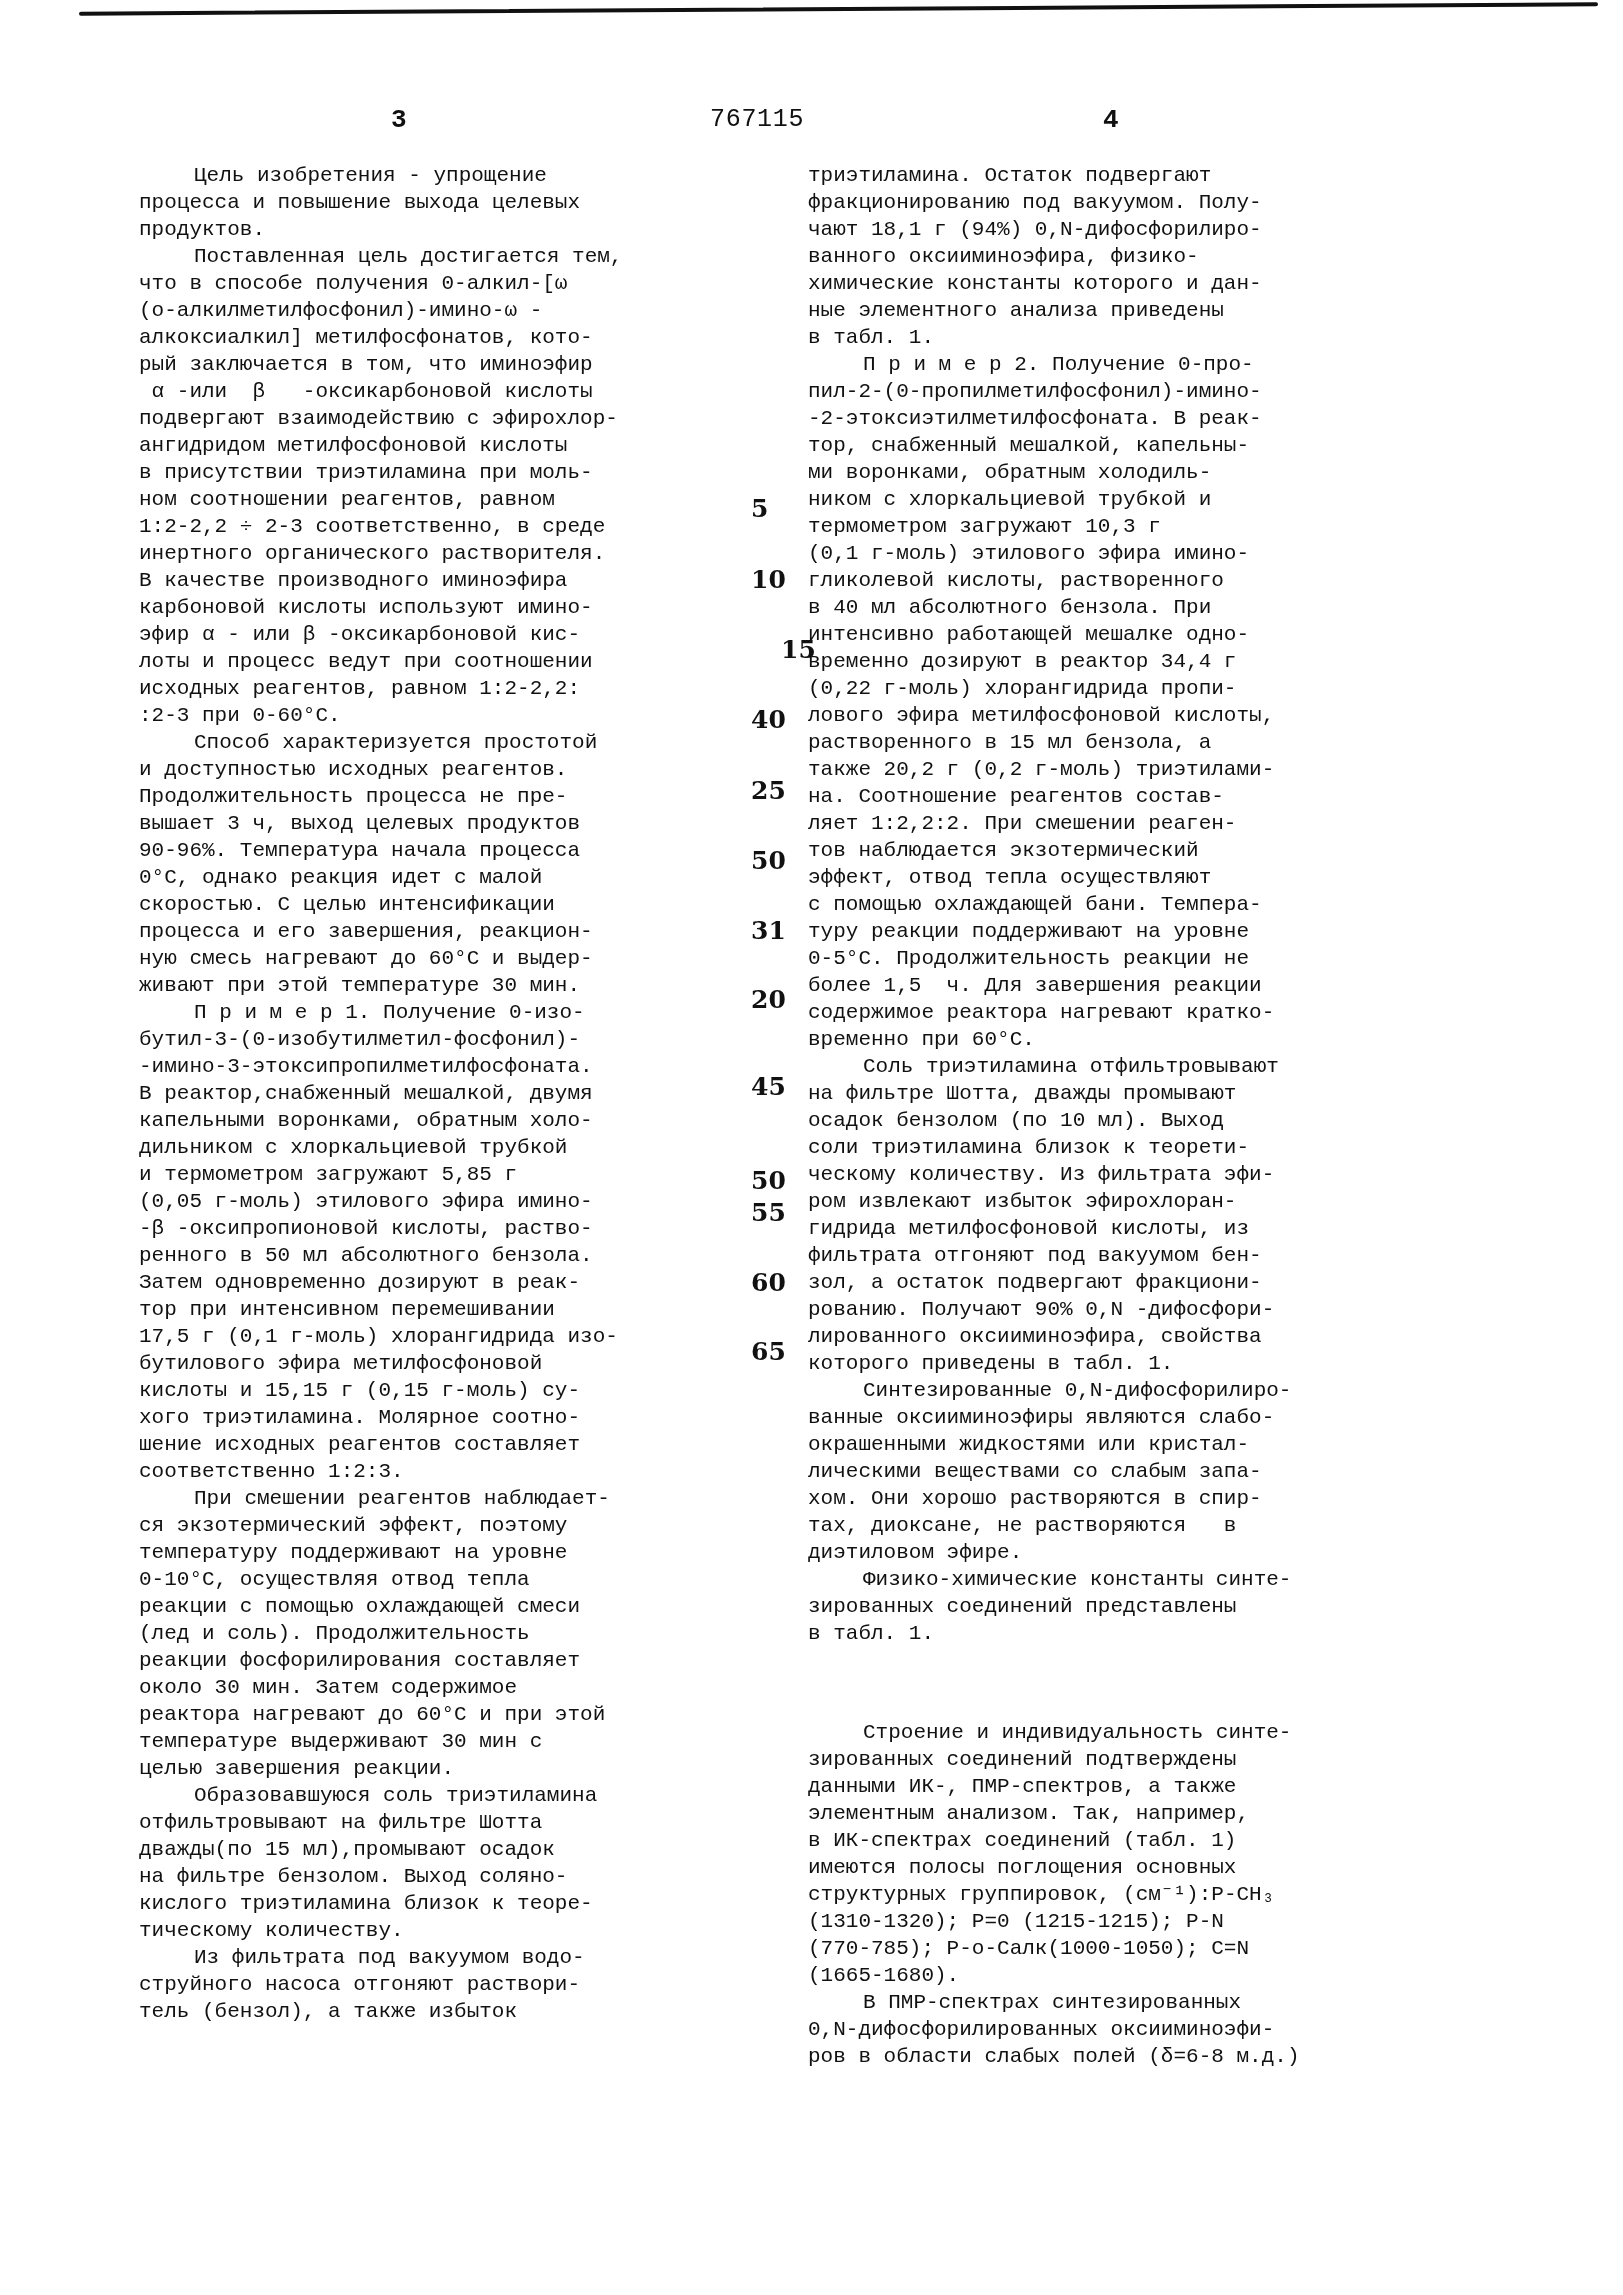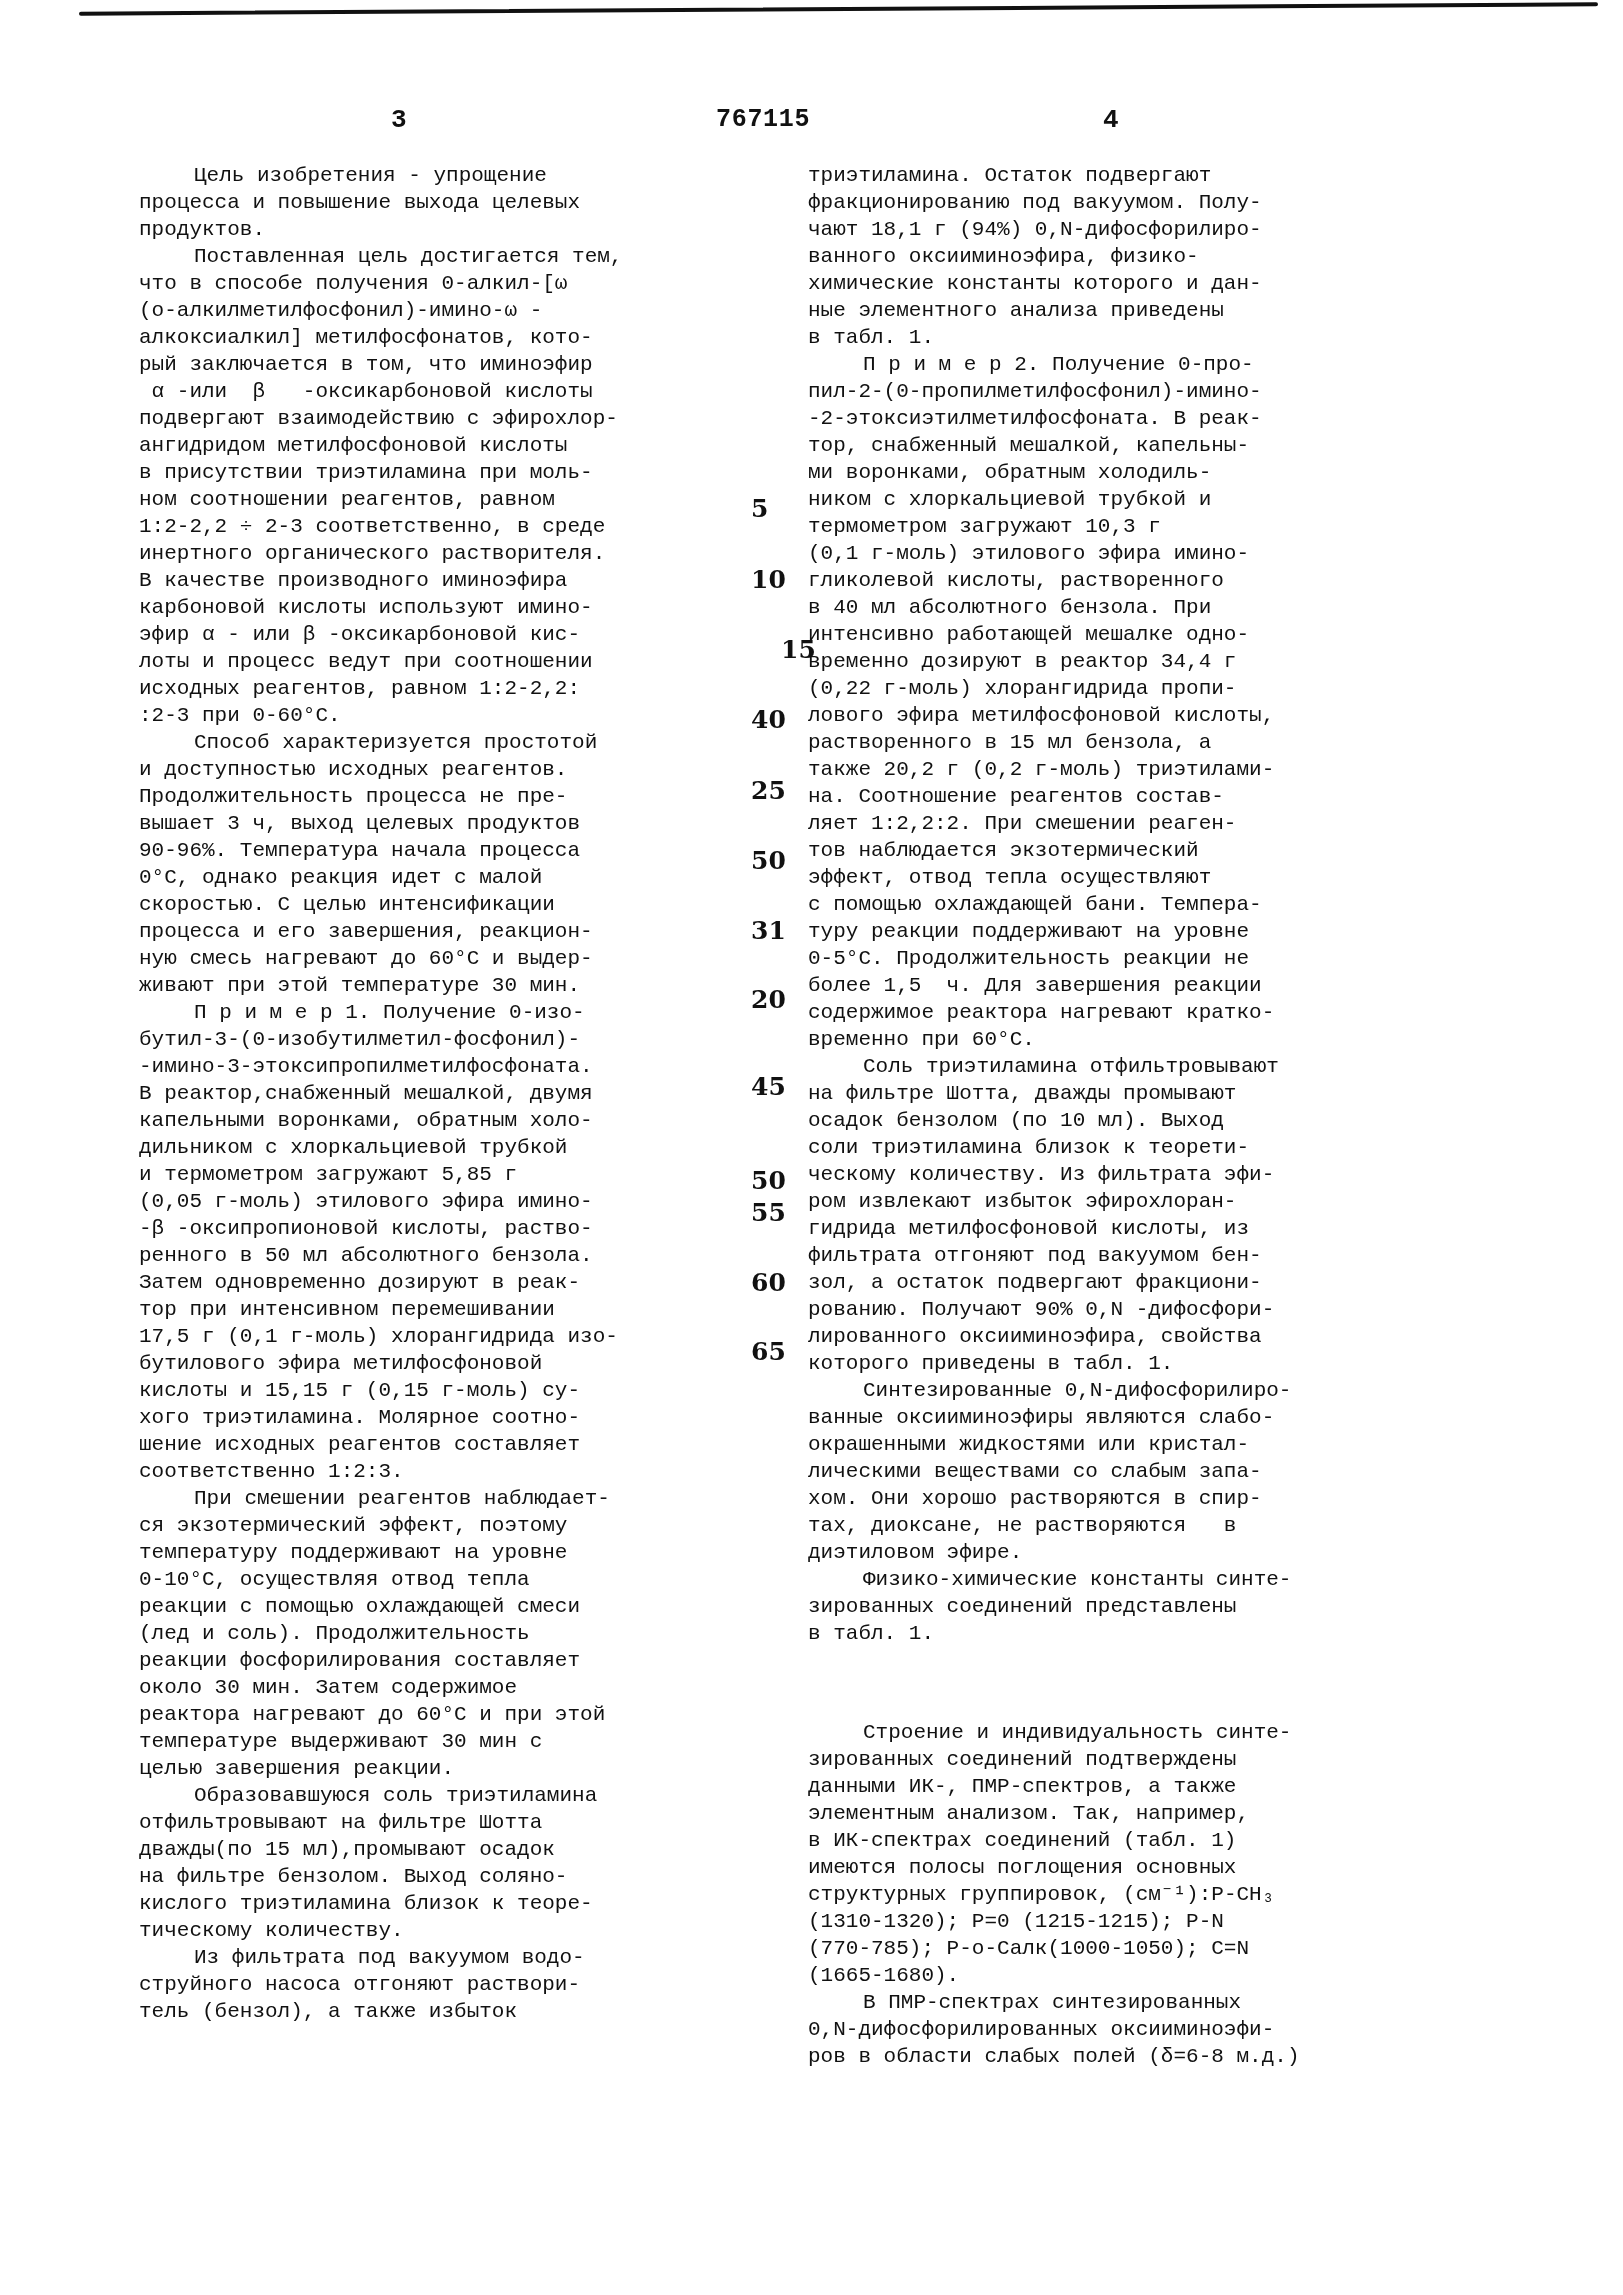--- a/index.html
+++ b/index.html
@@ -3,21 +3,21 @@
 <meta charset="utf-8">
 <style>
   html, body { margin:0; padding:0; background:#ffffff; }
   body { width:1623px; height:2295px; position:relative; overflow:hidden;
          font-family:"Liberation Mono","DejaVu Sans Mono",monospace; color:#111; }
   .topline { position:absolute; left:79px; top:6.5px; width:1519px; height:3.9px;
              background:#111; transform:skewY(-0.35deg); border-radius:2px; }
   .hdr { position:absolute; top:105px; font-size:26px; font-weight:bold; }
   .pn-left { left:391px; }
   .pn-right { left:1103px; }
-  .patno { left:710px; font-weight:bold; font-size:25px; letter-spacing:0.7px;margin-left:6px; }
+  .patno { left:710px; font-weight:normal; font-size:25px; letter-spacing:0.7px; }
   .col { position:absolute; top:162px; font-size:21px; line-height:27px; white-space:pre; }
   .col-left { left:139px; }
   .col-right { left:808px; }
   .ln { display:block; height:27px; }
   .indent { padding-left:55px; }
   .gap { display:block; height:72px; }
   .lnum { position:absolute; left:751px; font-size:25px; font-weight:bold;
           font-family:"DejaVu Serif","Liberation Serif",serif; }
 </style>
 </head>

